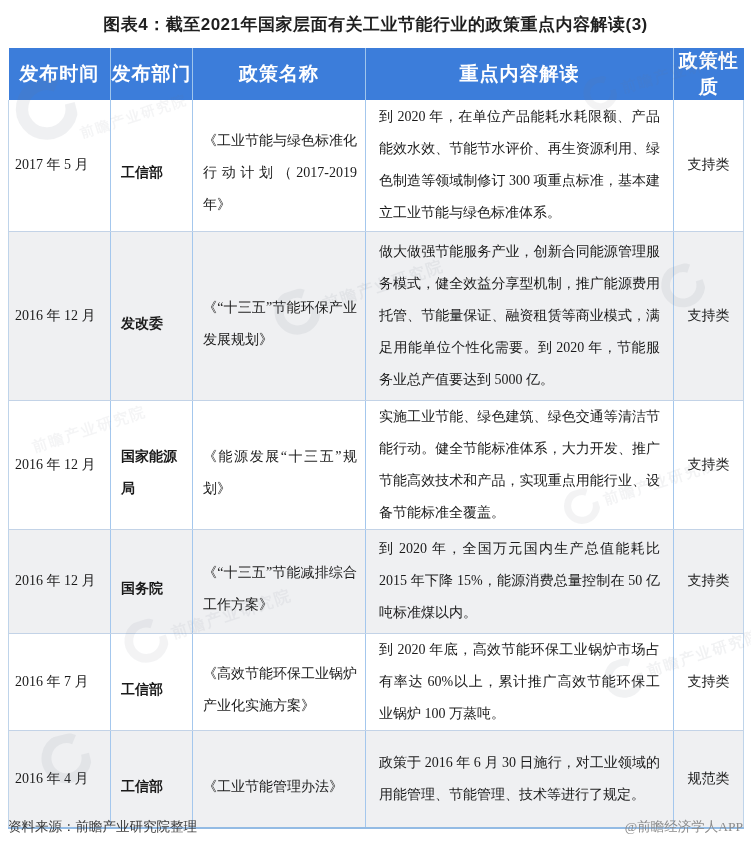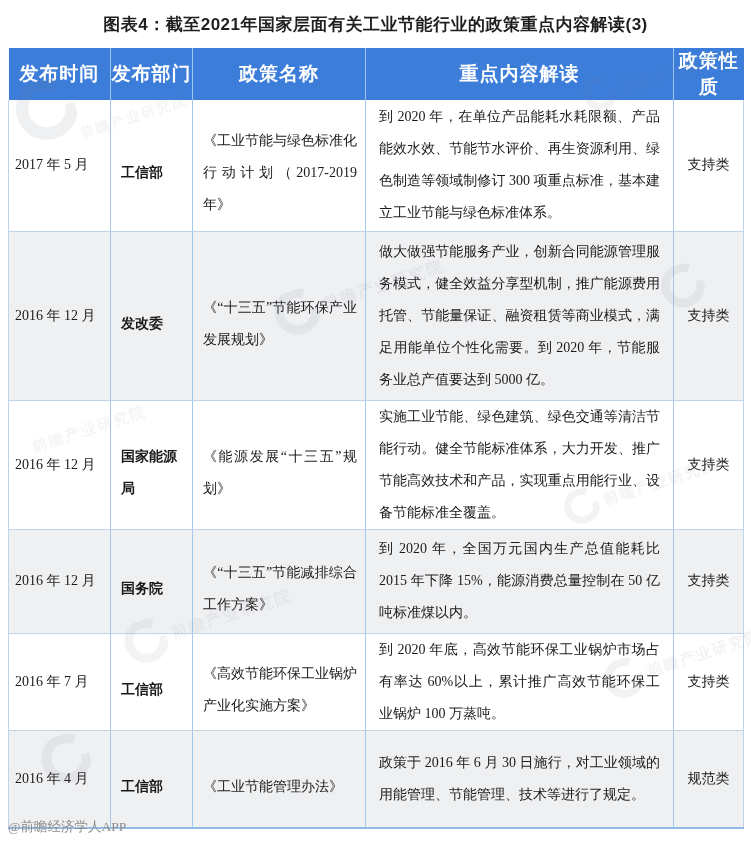--- a/index.html
+++ b/index.html
@@ -157,20 +157,21 @@
         <td class="c-time">2016 年 4 月</td>
         <td class="c-dept">工信部</td>
         <td class="c-policy">《工业节能管理办法》</td>
         <td class="c-content">政策于 2016 年 6 月 30 日施行，对工业领域的用能管理、节能管理、技术等进行了规定。</td>
         <td class="c-nature">规范类</td>
       </tr>
     </tbody>
   </table>
 
   <div class="footer">
+    <span class="source">资料来源：前瞻产业研究院整理</span>
     <span class="credit">@前瞻经济学人APP</span>
   </div>
 
   <div class="watermark-layer">
     <div class="wm" style="left:14px; top:80px; opacity:0.10; transform:rotate(-14deg);">
       <svg width="62" height="62" viewBox="0 0 40 40">
           <path d="M31 6 A16 16 0 1 0 37.5 19" fill="none" stroke="currentColor" stroke-width="8"></path>
         </svg>
     </div>
     <div class="wm" style="left:78px; top:108px; font-size:14px; opacity:0.07; transform:rotate(-18deg);">

